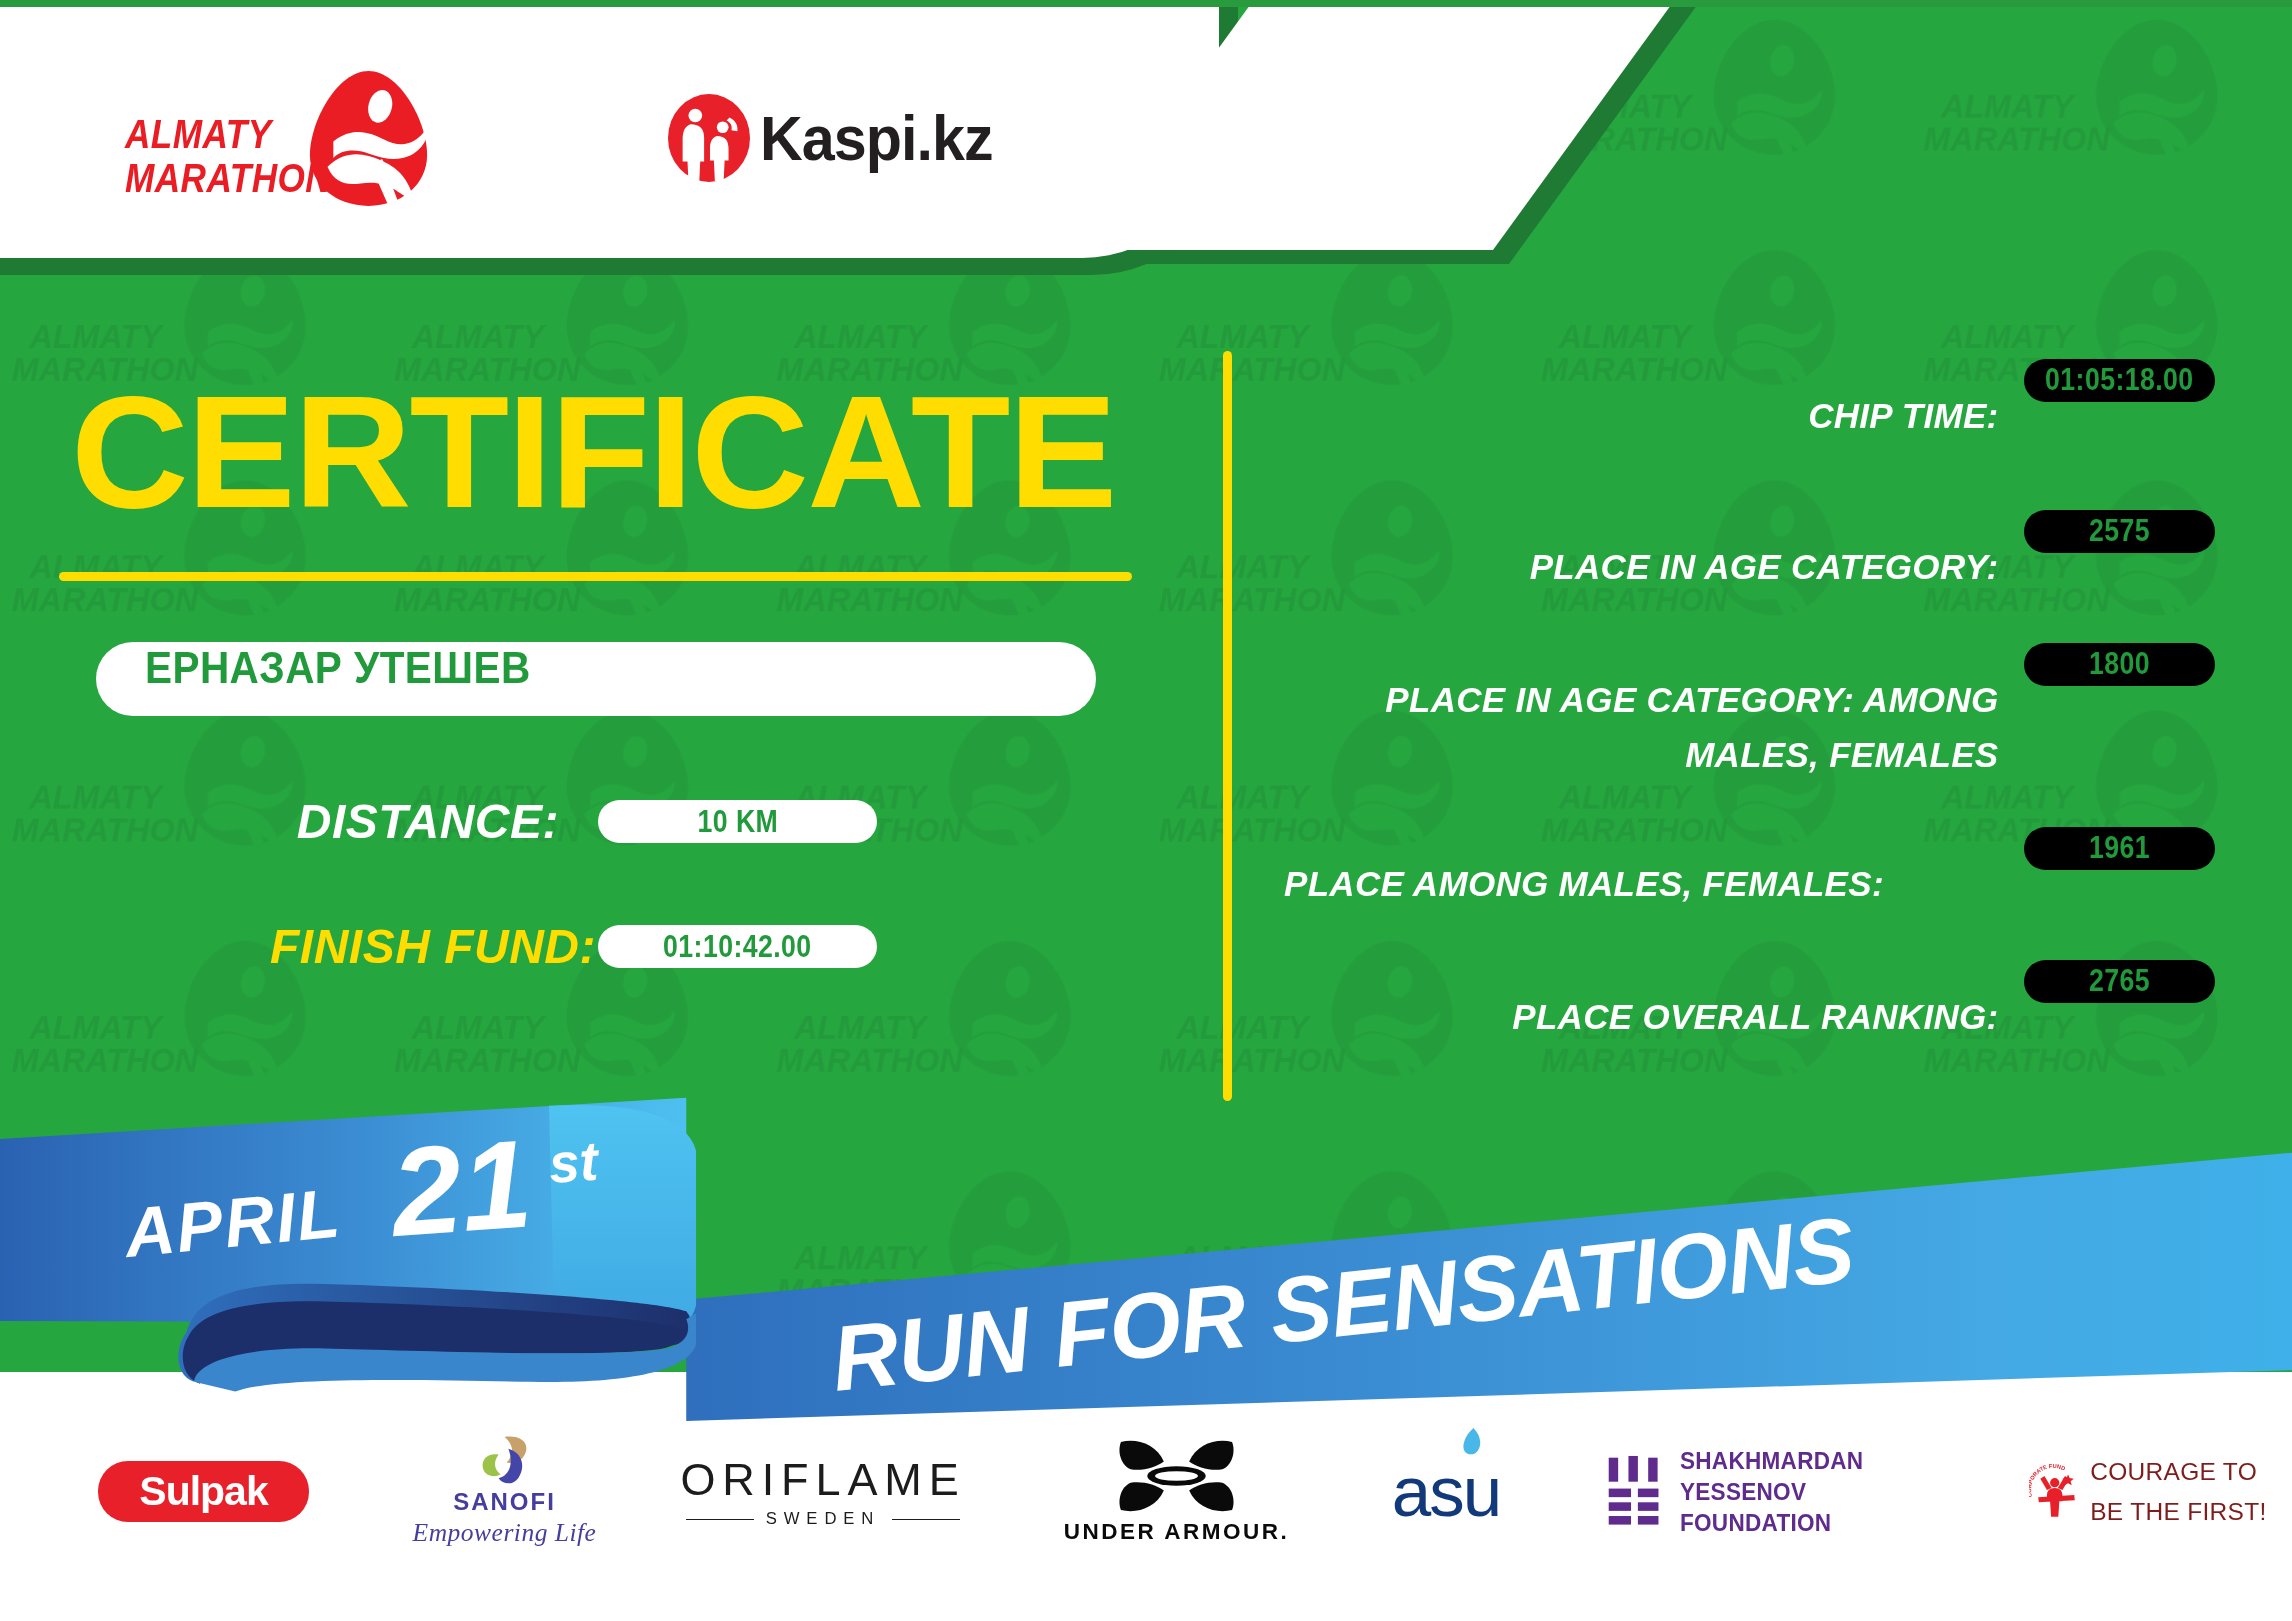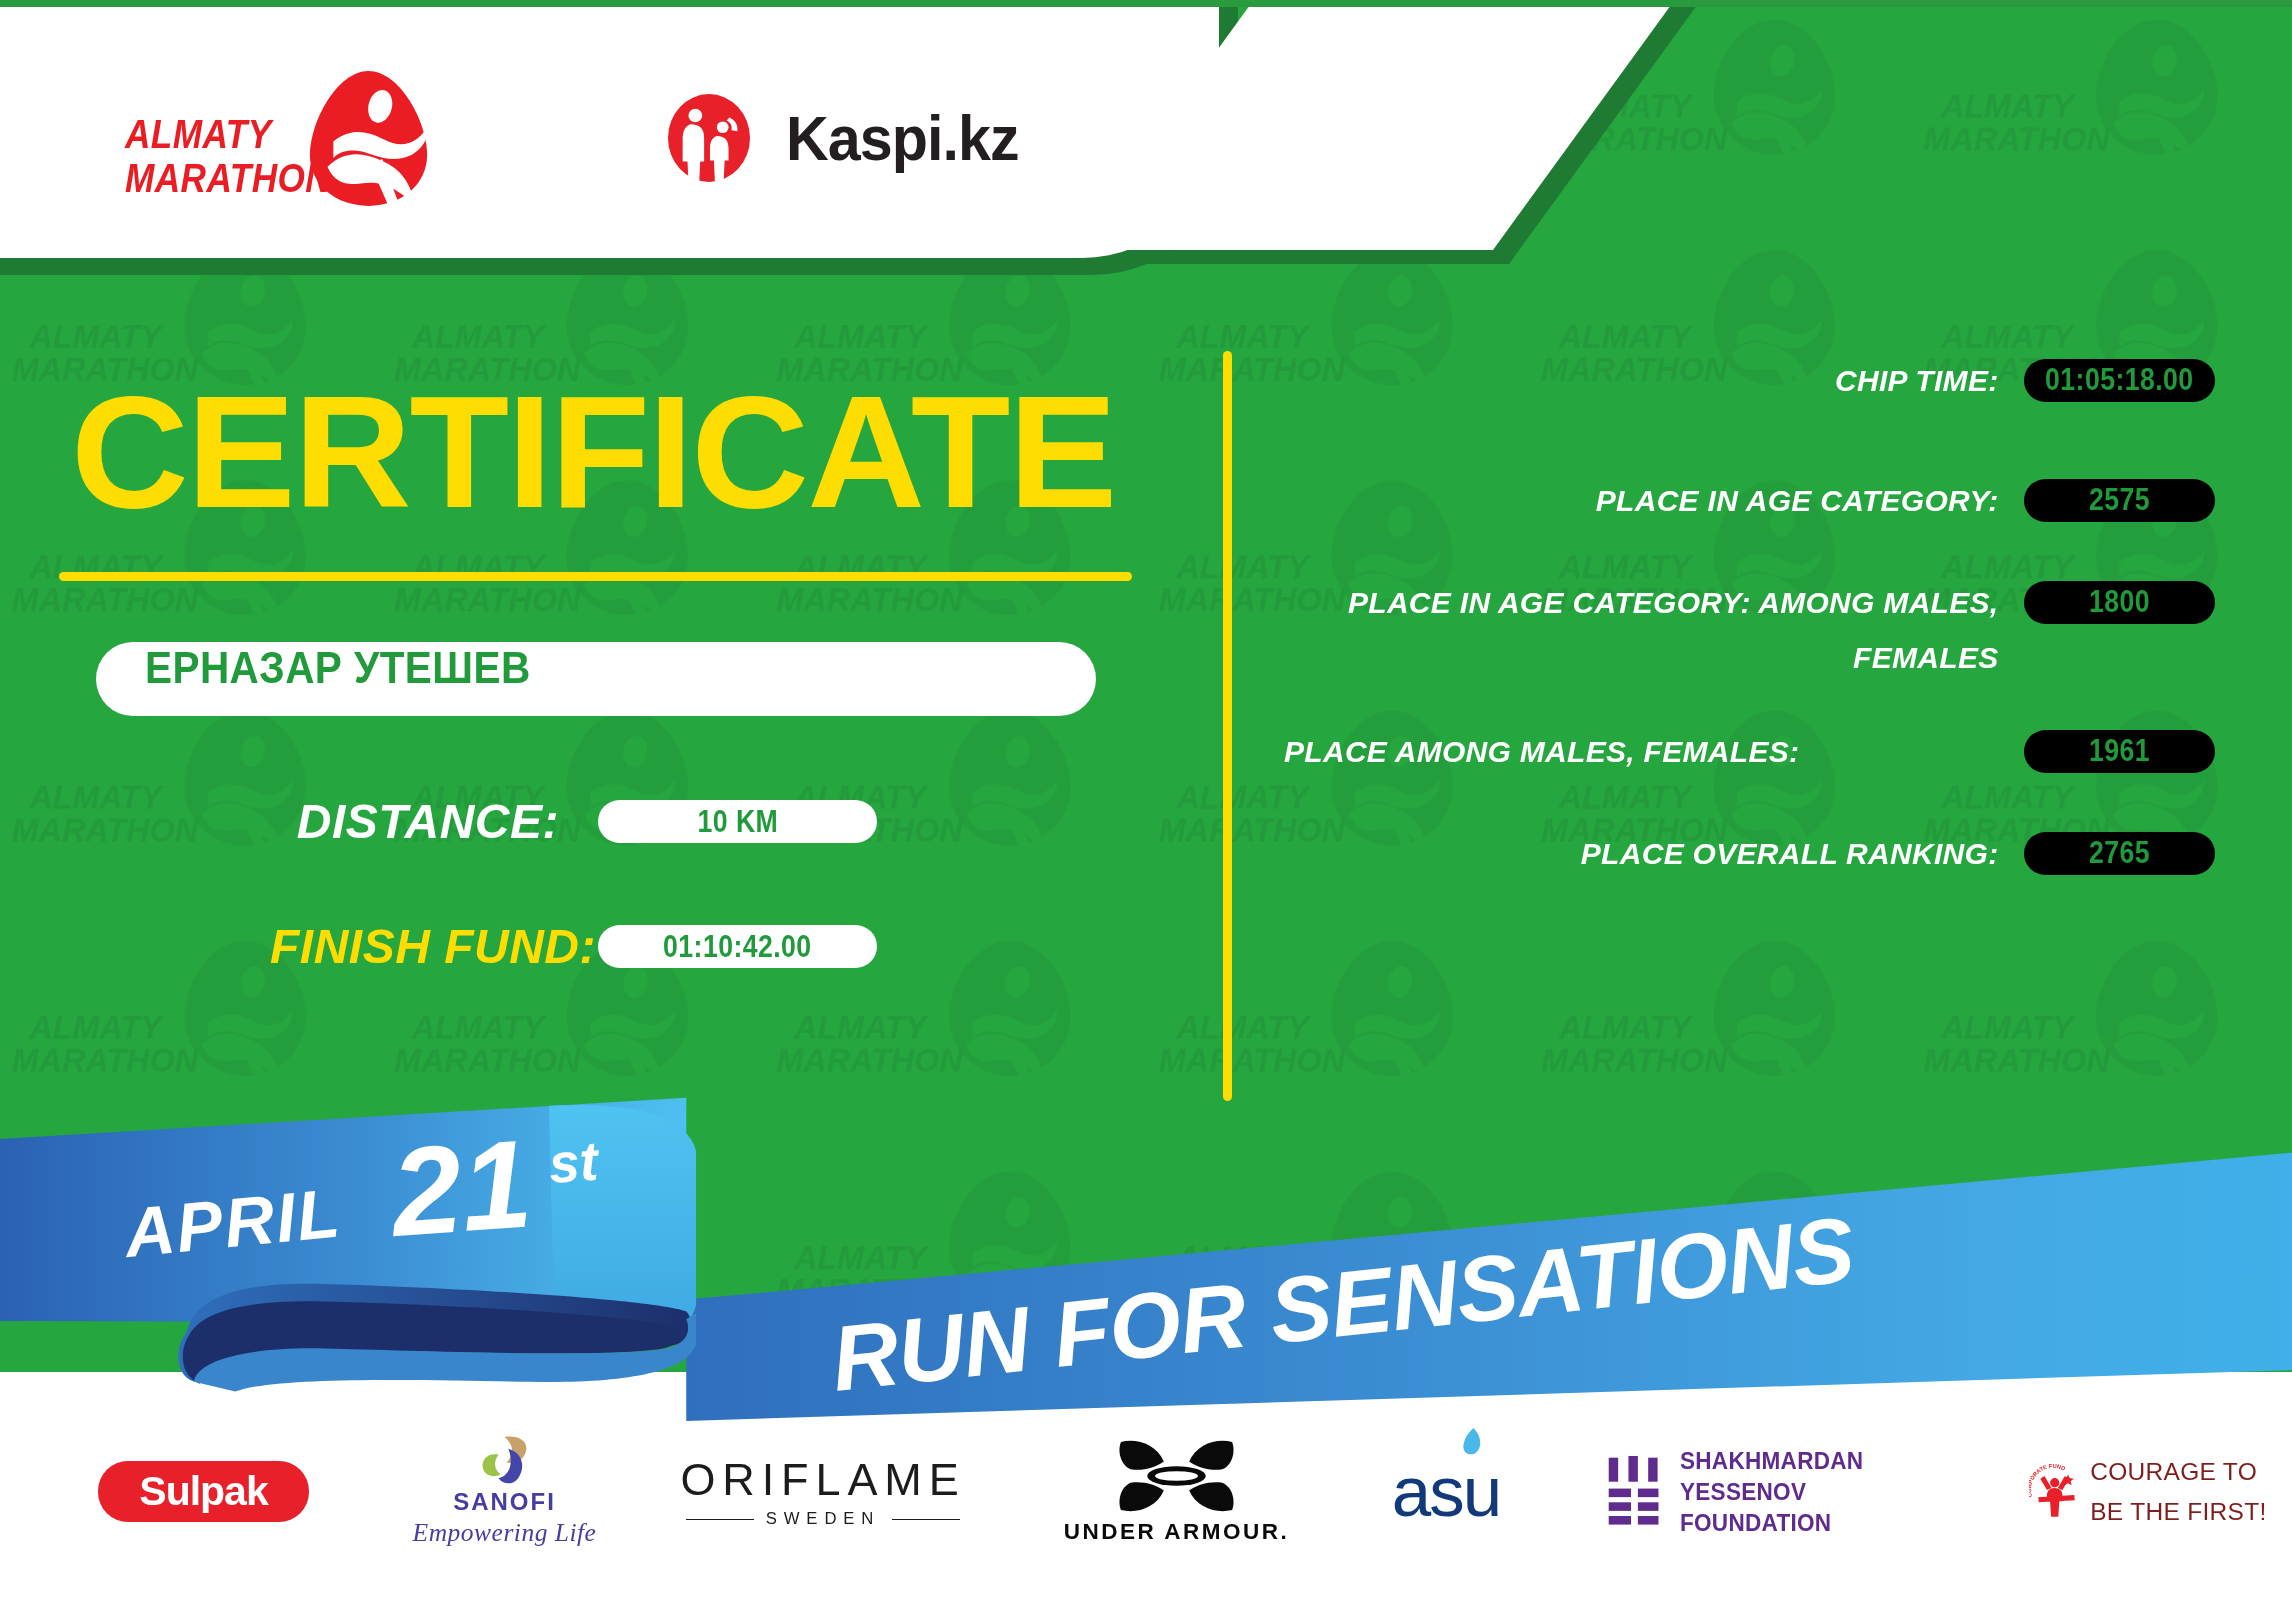--- a/index.html
+++ b/index.html
@@ -39,21 +39,21 @@
 
   .am-logo{position:absolute;left:125px;top:69px;width:304px;height:127px;}
   .am-words{position:absolute;left:0;top:43px;width:265px;}
   .am-words div{
     color:#ea1c24;font-family:"Liberation Sans",sans-serif;font-weight:bold;
     font-style:italic;font-size:40px;letter-spacing:0.5px;line-height:44px;
     transform:scaleX(.88);transform-origin:left center;white-space:nowrap;
   }
   .am-drop{position:absolute;left:181px;top:0;width:125px;height:139px;}
 
-  .kaspi{position:absolute;left:667px;top:94px;height:88px;display:flex;align-items:center;gap:35px;}
+  .kaspi{position:absolute;left:667px;top:94px;height:88px;display:flex;align-items:center;gap:9px;}
   .kaspi-mark{width:84px;height:88px;}
   .kaspi-text{color:#231f20;font-family:"Liberation Sans",sans-serif;font-weight:bold;
     font-size:63px;letter-spacing:-1px;line-height:63px;transform:scaleX(.94);transform-origin:left center;}
 
   
   .left-col{position:absolute;z-index:20;left:0;top:0;width:1176px;}
 
   .cert-title{
     position:absolute;left:71px;top:372px;width:1059px;
     color:#ffdd00;font-family:"Liberation Sans",sans-serif;font-weight:bold;
@@ -95,21 +95,21 @@
   #row-finish .pill{width:279px;margin-left:39px;}
 
   
   .vrule{position:absolute;z-index:20;left:1223px;top:351px;width:8.8px;height:750px;background:#ffdd00;border-radius:4.9px;}
 
   
   .stats{position:absolute;z-index:20;left:1284px;top:353px;width:931px;}
   .srow{position:relative;display:flex;align-items:flex-start;min-height:59px;margin-bottom:0;}
   .srow .slabel{
     flex:1;color:#fff;font-family:"Liberation Sans",sans-serif;font-weight:bold;font-style:italic;
-    font-size:30px;line-height:55px;letter-spacing:0.3px;text-align:right;padding-right:25.5px;
+    font-size:35px;line-height:55px;letter-spacing:0.3px;text-align:right;padding-right:25.5px;margin-top:35px;
   }
   .srow.left-align .slabel{text-align:left;}
   .srow .spill{
     flex:0 0 auto;width:191px;height:43px;background:#000000;border-radius:21.6px;
     display:flex;align-items:center;justify-content:center;margin-top:5.9px;
   }
   .srow .spill span{
     color:#219a3c;font-family:"Liberation Sans",sans-serif;font-weight:bold;
     font-size:31px;letter-spacing:0.5px;transform:scaleX(.86);transform-origin:center;white-space:nowrap;
   }

